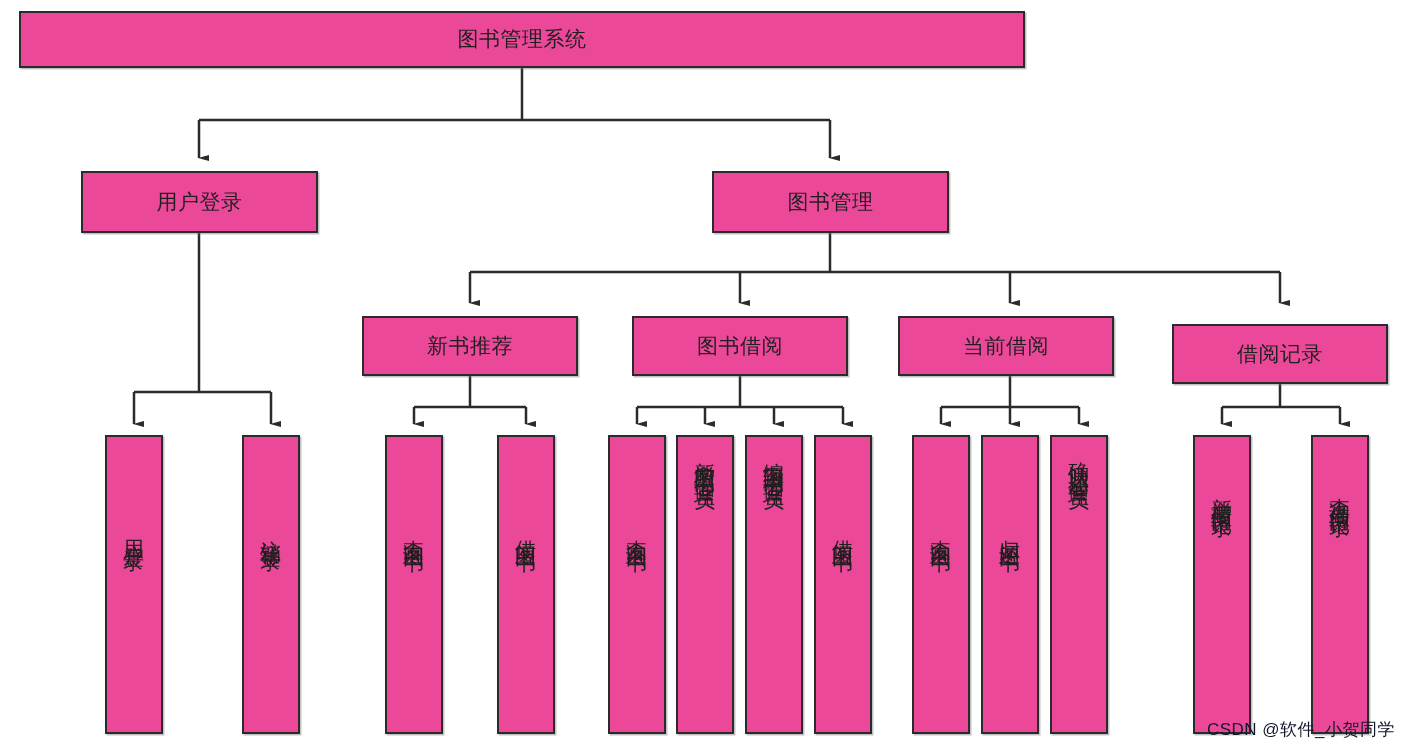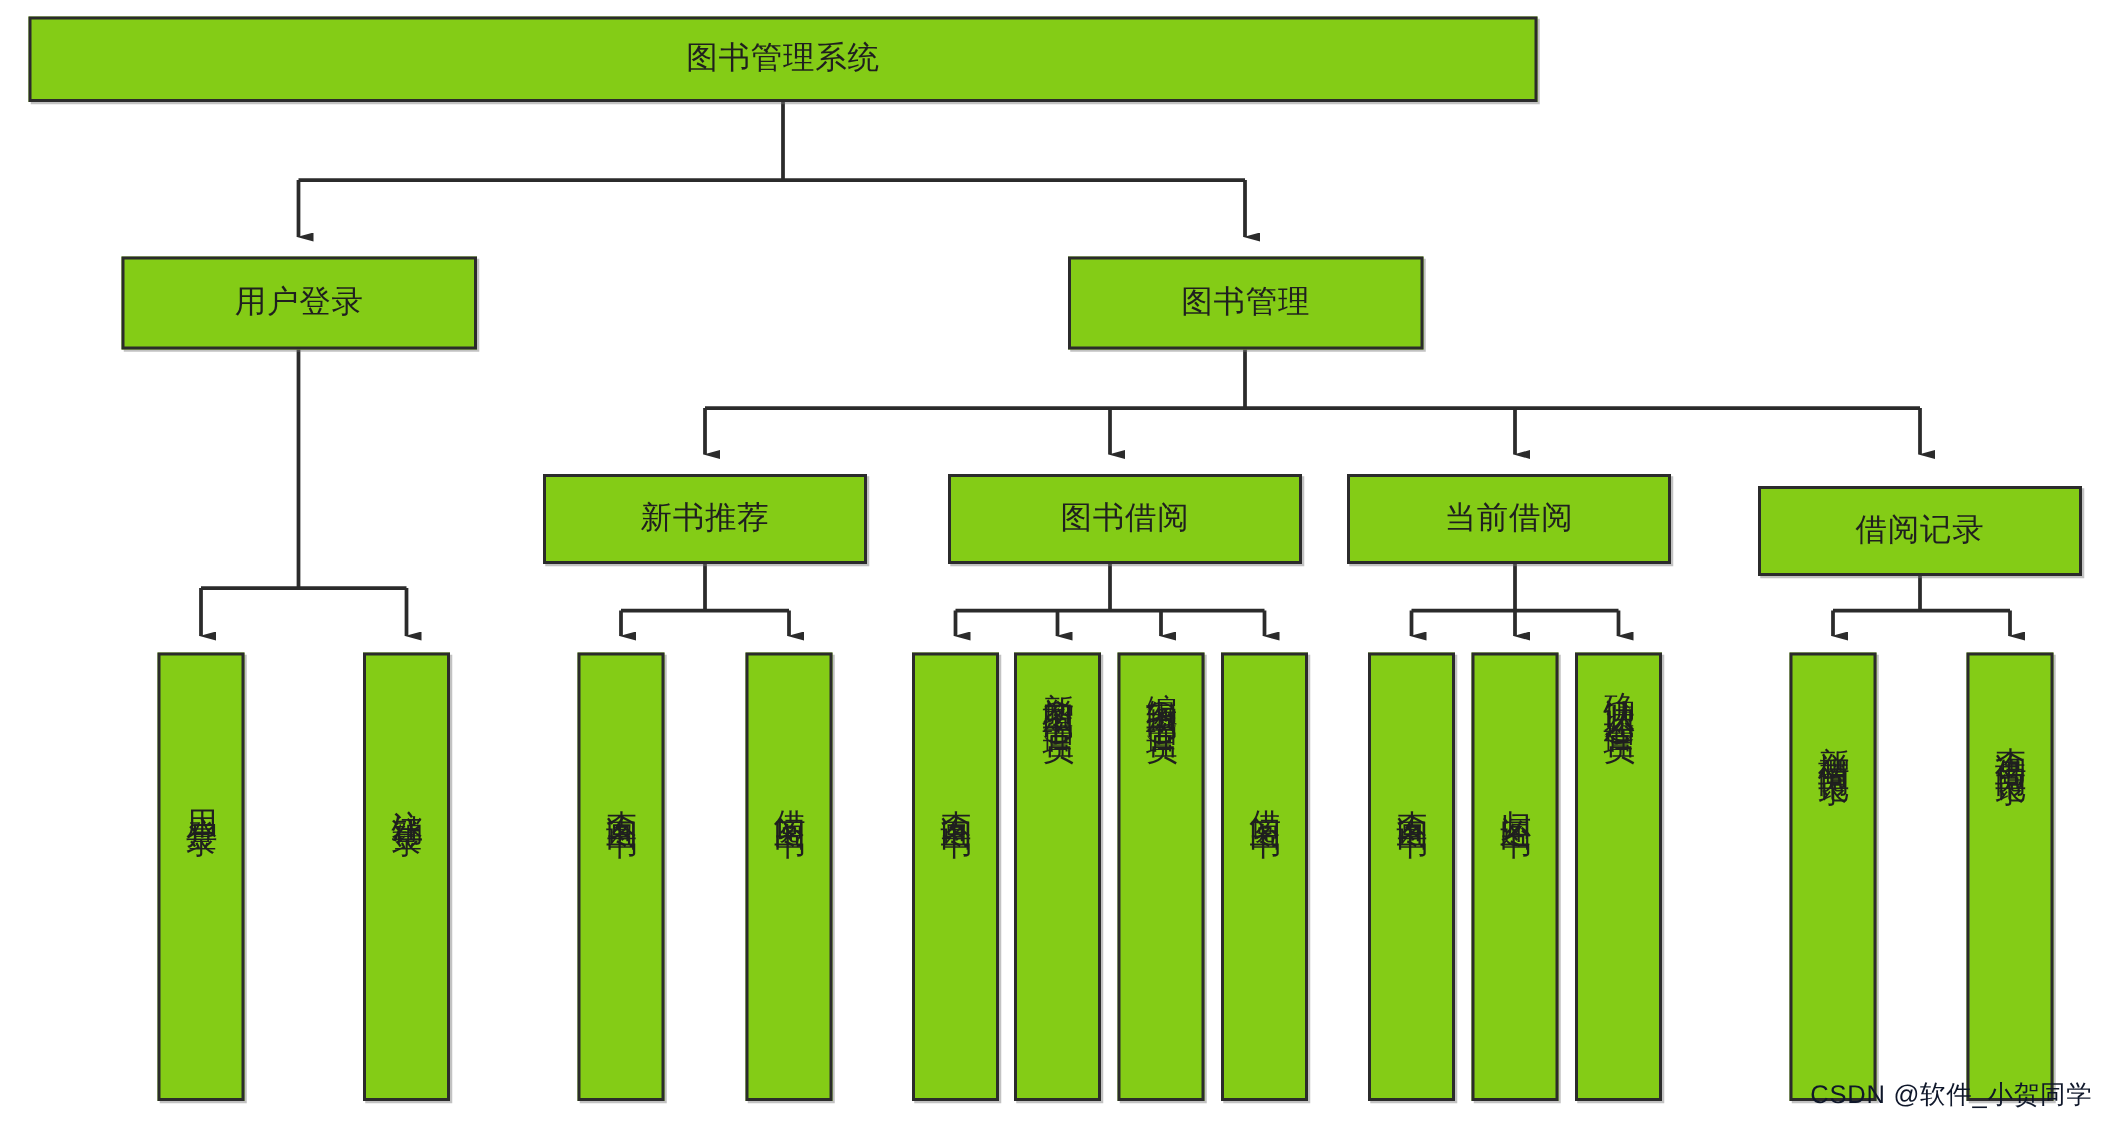--- a/index.html
+++ b/index.html
@@ -23,21 +23,21 @@
     left: 0;
     top: 0;
     width: 1405px;
     height: 747px;
     pointer-events: none;
   }
   .node {
     position: absolute;
     box-sizing: border-box;
     border: 2.5px solid #2b2b2b;
-    background: #84cc16;
+    background: #ec4899;
     display: flex;
     align-items: center;
     justify-content: center;
     box-shadow: 1.5px 1.5px 0 rgba(120,120,120,0.45);
   }
   .node .label {
     font-size: 21px;
     line-height: 1.18;
     letter-spacing: 0.5px;
     color: #1f1f1f;
@@ -140,21 +140,21 @@
   </div>
 
   <div class="node" style="left:712px; top:171px; width:237px; height:62px;">
     <span class="label">图书管理</span>
   </div>
 
   <div class="node" style="left:362px; top:316px; width:216px; height:60px;">
     <span class="label">新书推荐</span>
   </div>
 
-  <div class="node" style="left:632px; top:316px; width:236px; height:60px;justify-content:center;">
+  <div class="node" style="left:632px; top:316px; width:216px; height:60px;justify-content:center;">
     <span class="label">图书借阅</span>
   </div>
 
   <div class="node" style="left:898px; top:316px; width:216px; height:60px;">
     <span class="label">当前借阅</span>
   </div>
 
   <div class="node" style="left:1172px; top:324px; width:216px; height:60px;">
     <span class="label">借阅记录</span>
   </div>

